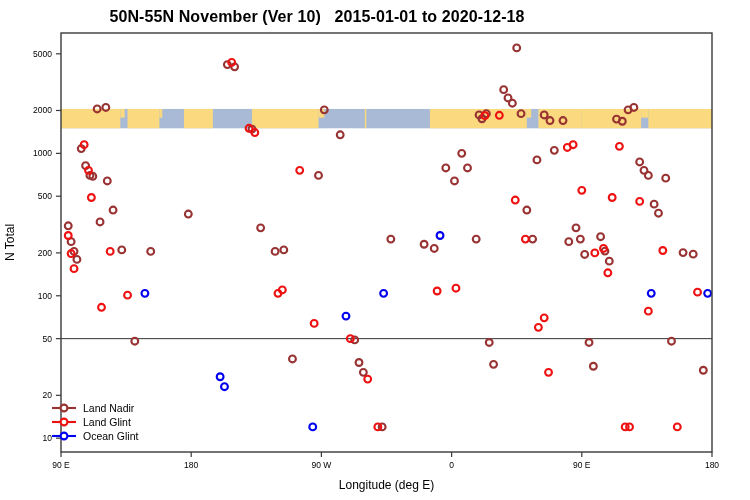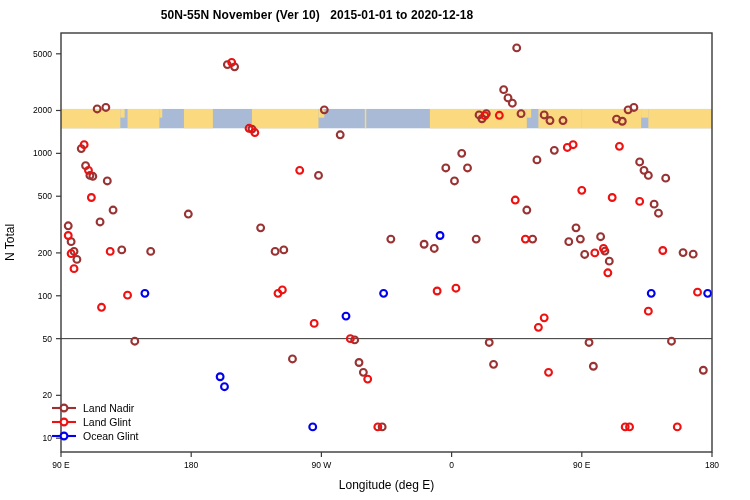--- a/index.html
+++ b/index.html
@@ -19,21 +19,21 @@
     left: 0; top: 0;
     width: 750px;
     height: 500px;
   }
   .chart-title {
     position: absolute;
     left: 0;
     top: 8px;
     width: 634px;
     text-align: center;
-    font-size: 12px;
+    font-size: 16px;
     font-weight: bold;
     color: #000000;
     letter-spacing: 0.1px;
     white-space: pre;
   }
   #plot-svg {
     position: absolute;
     left: 0;
     top: 0;
   }

